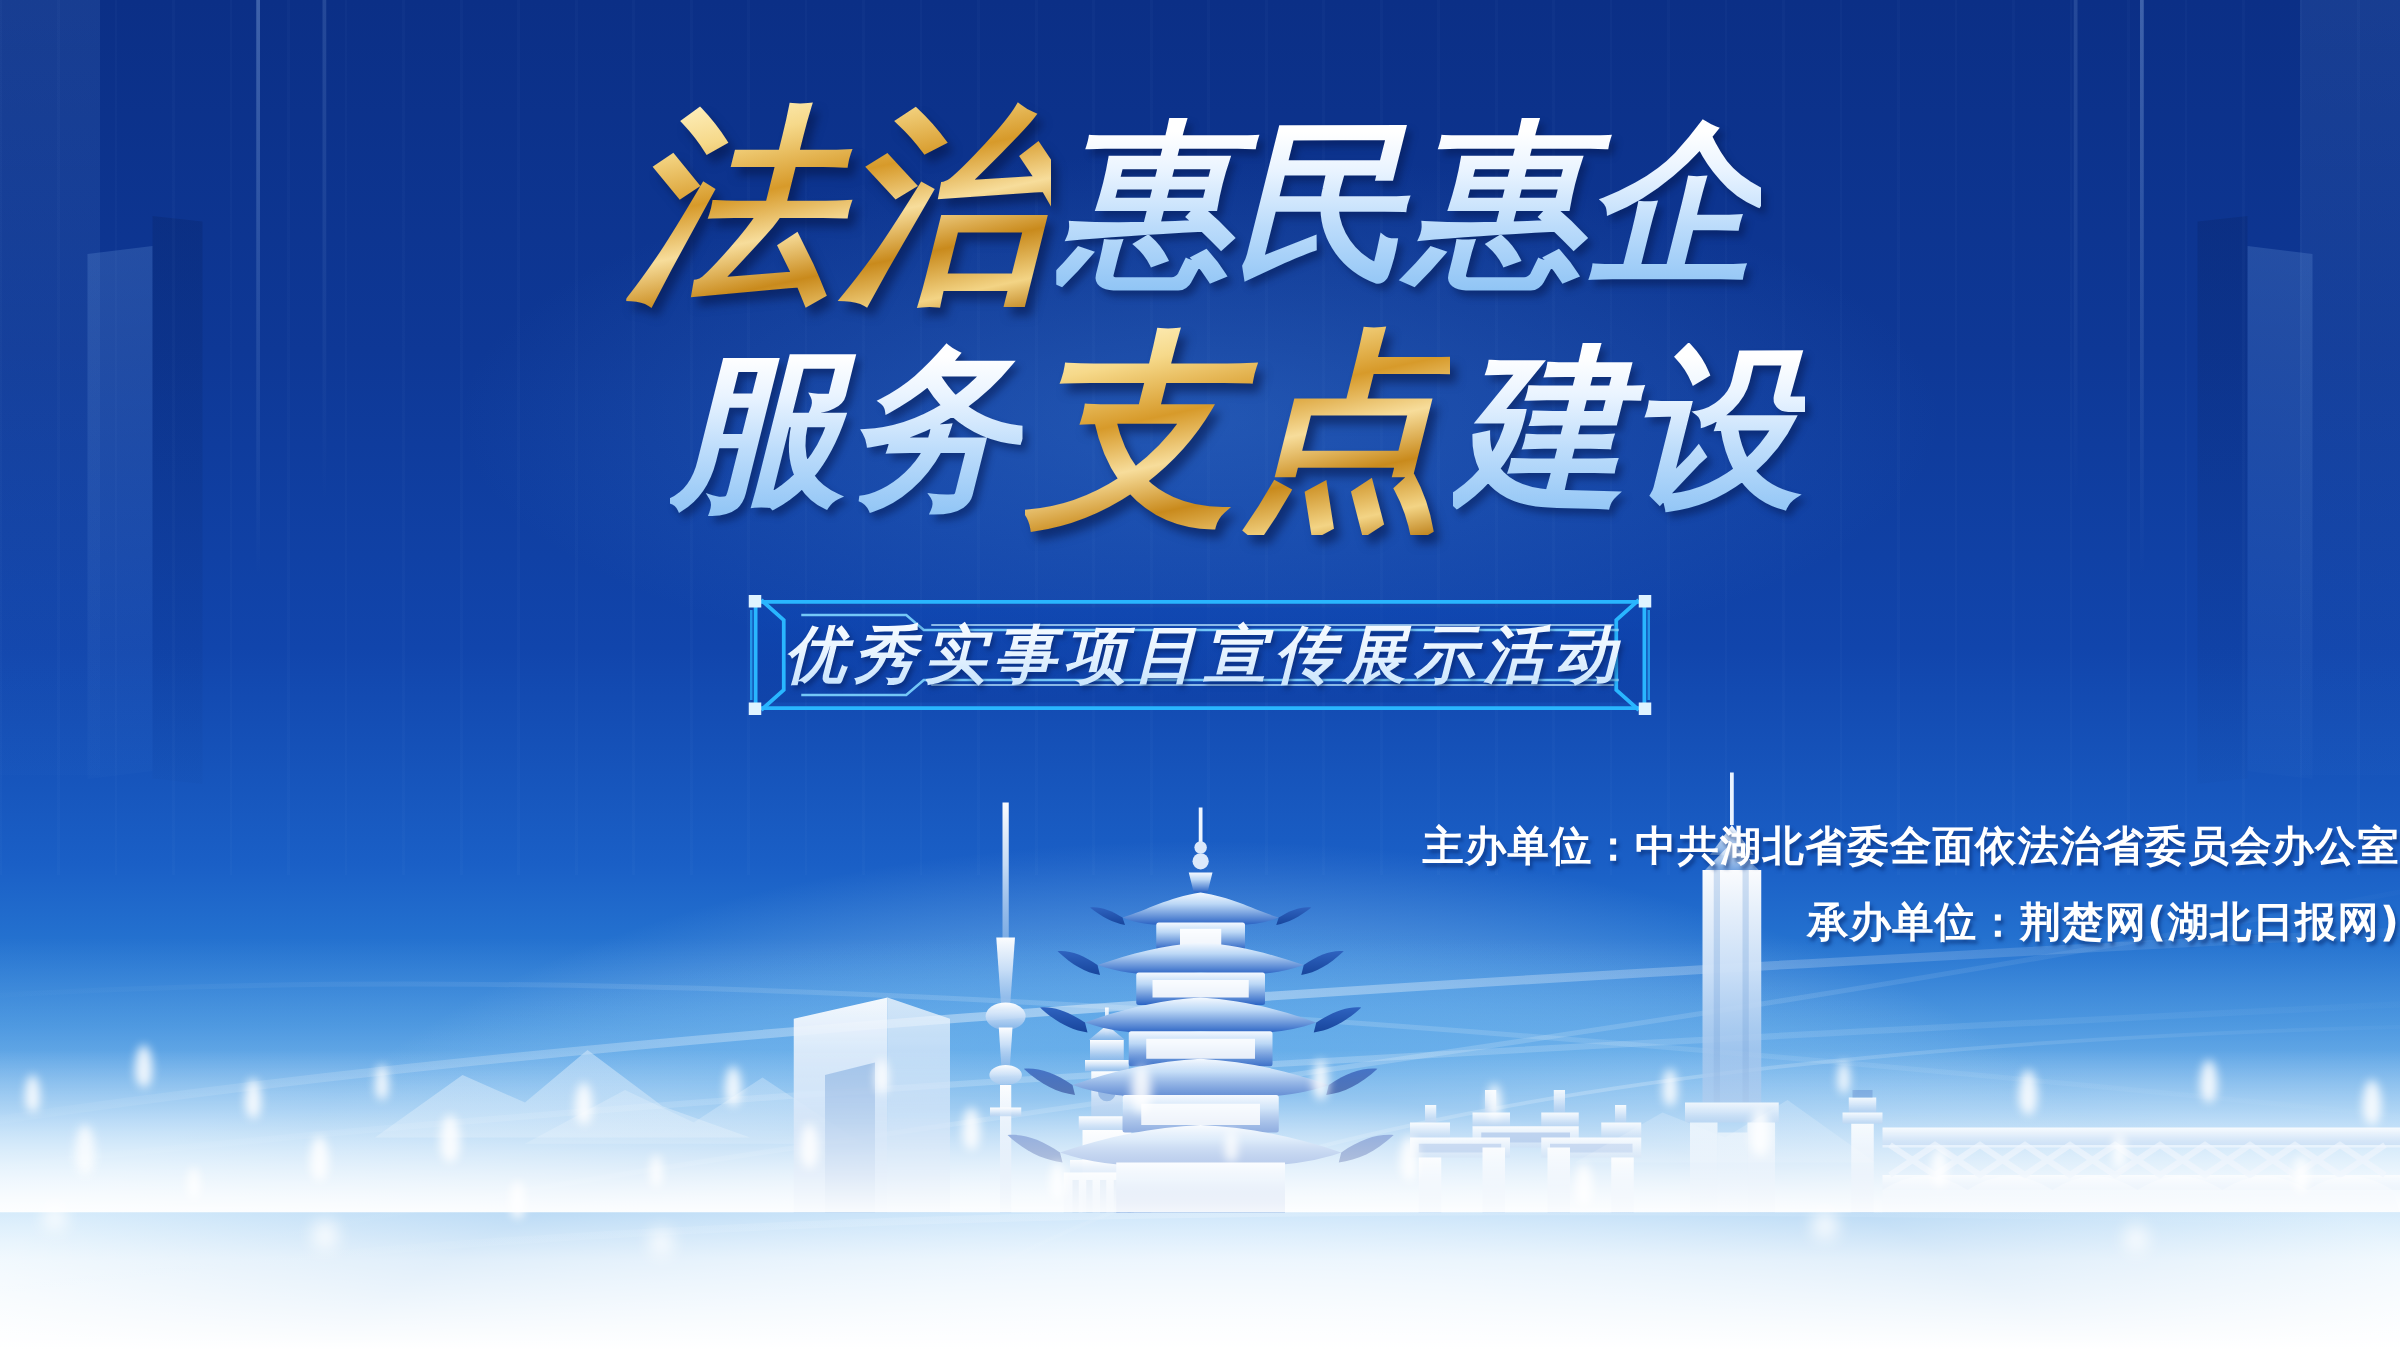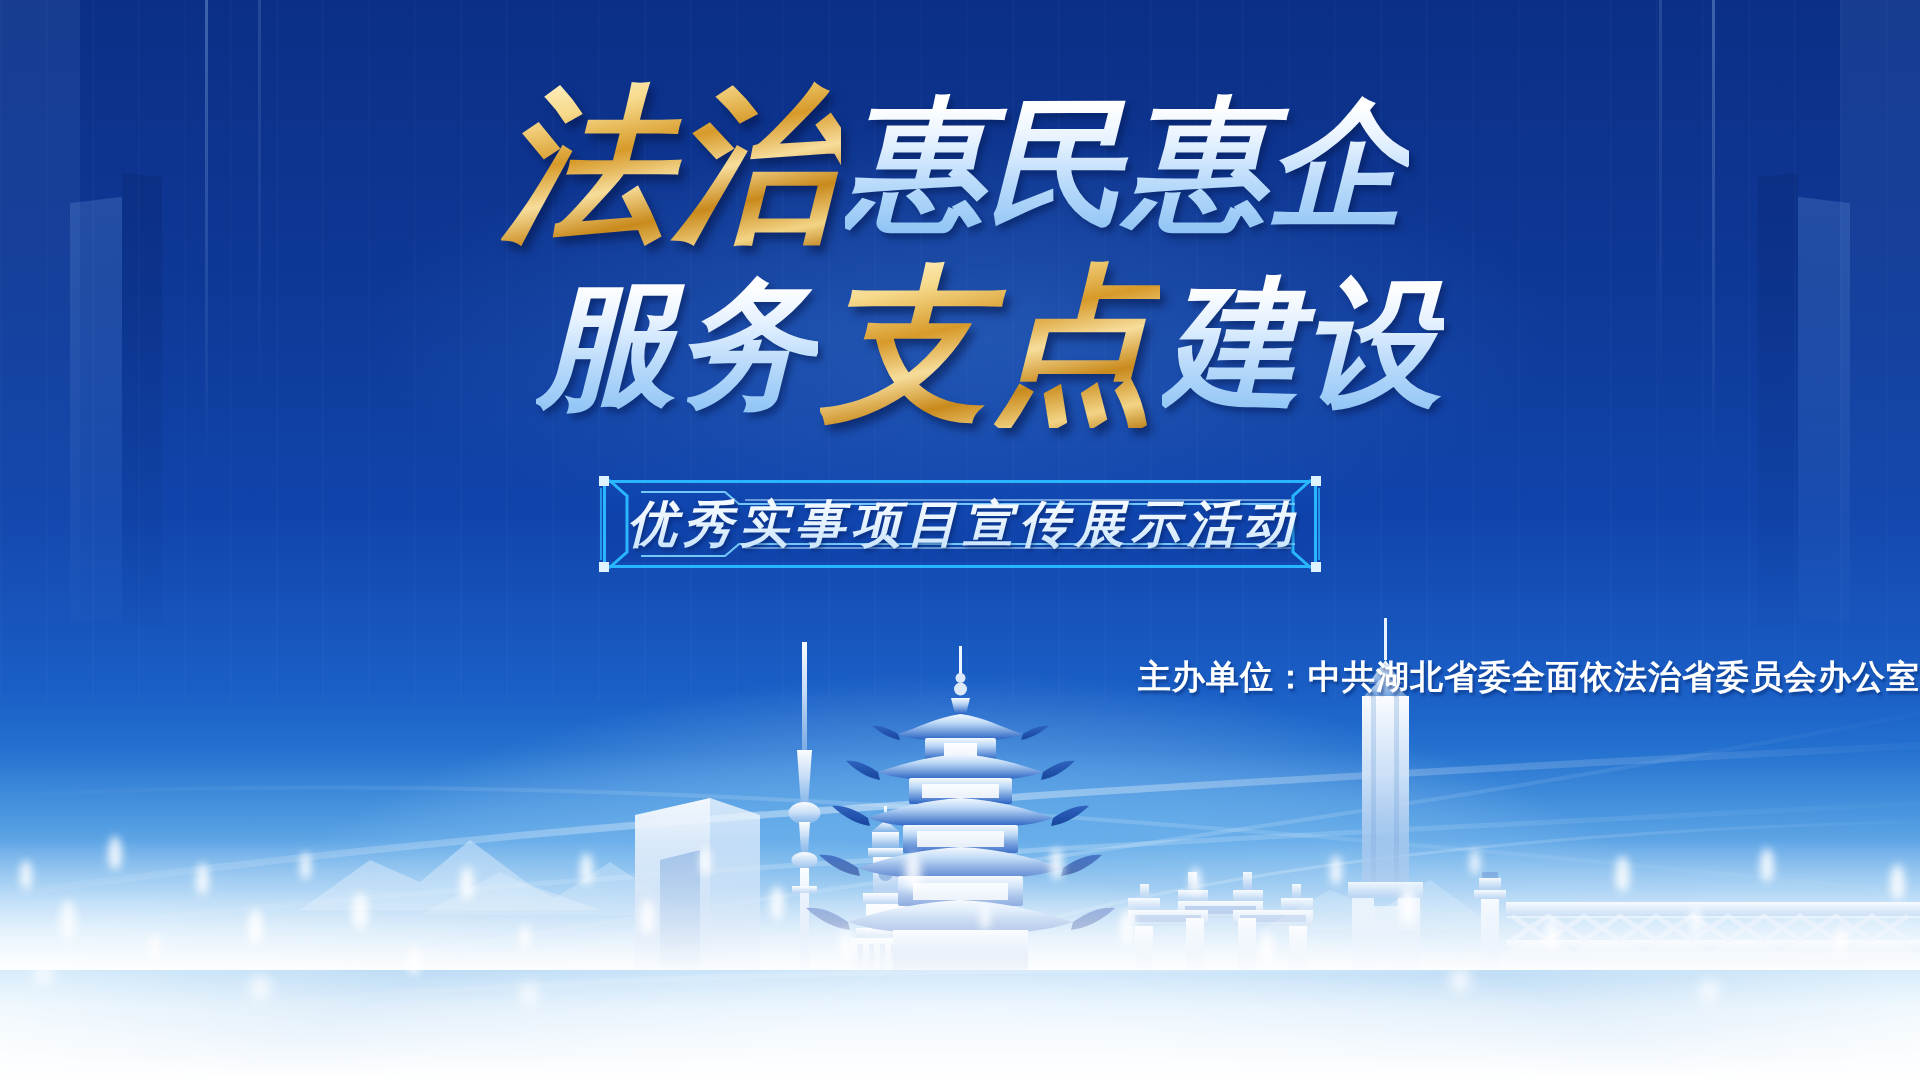--- a/index.html
+++ b/index.html
@@ -373,15 +373,16 @@
       <div class="sq" style="left:24px;top:6px;"></div>
       <div class="sq" style="left:24px;bottom:6px;"></div>
       <div class="sq" style="right:24px;top:6px;"></div>
       <div class="sq" style="right:24px;bottom:6px;"></div>
     </div>
     <div class="subtitle">优秀实事项目宣传展示活动</div>
   </div>
 
   <div class="orgs">
     <p class="orgline">主办单位：中共湖北省委全面依法治省委员会办公室</p>
+    <p class="orgline">承办单位：荆楚网(湖北日报网)</p>
   </div>
 
 </div>
 
 </body></html>

